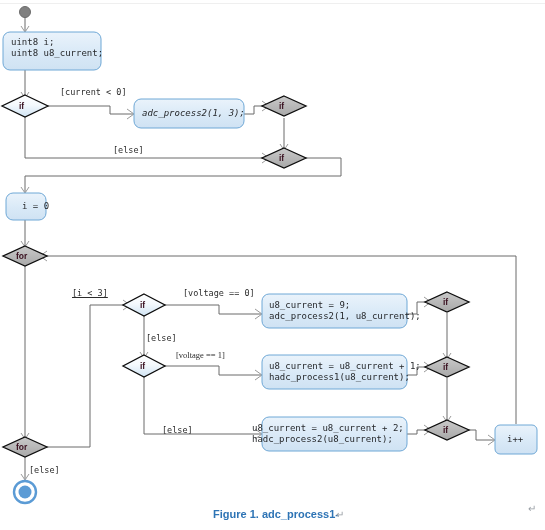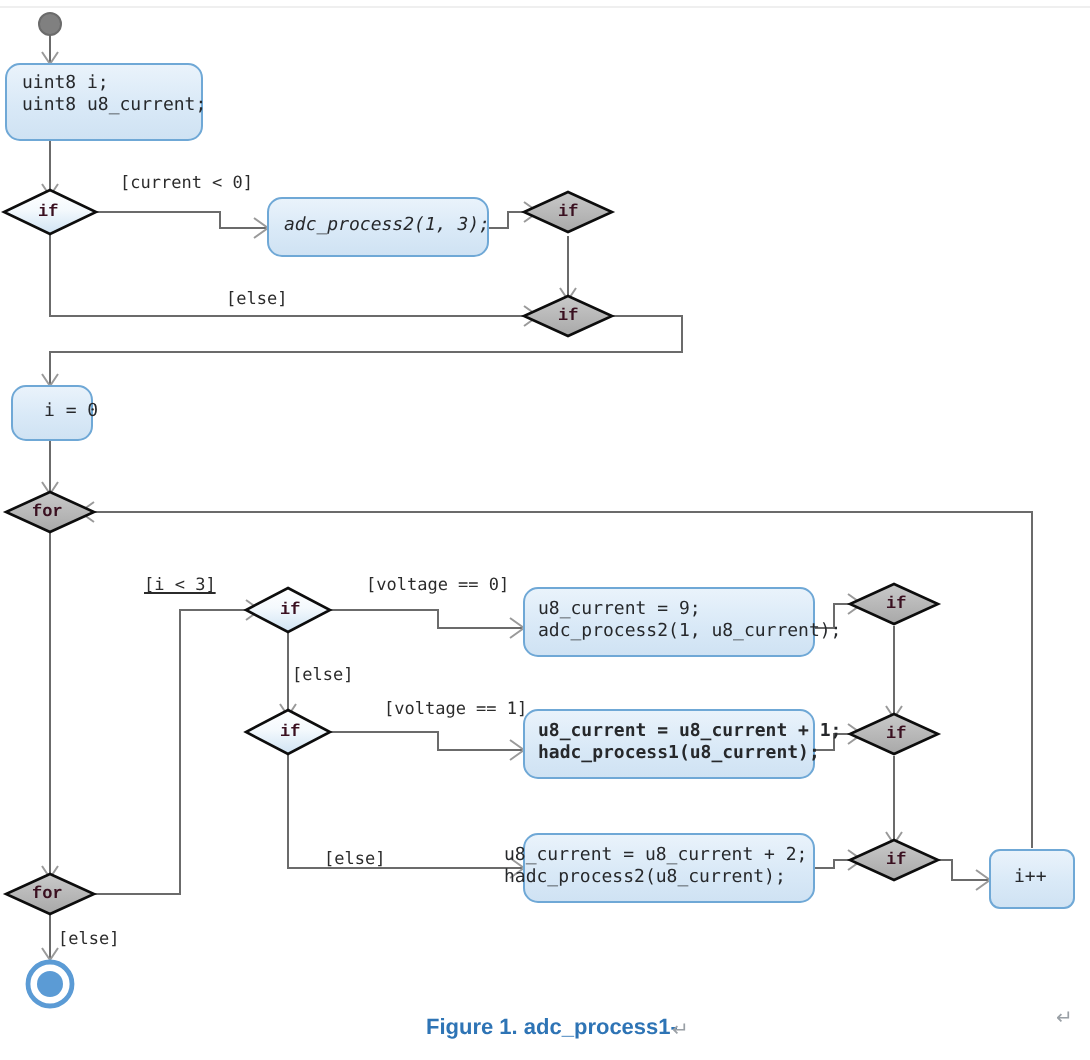--- a/index.html
+++ b/index.html
@@ -18,21 +18,21 @@
     position:absolute;
     font-family:"DejaVu Sans Mono","Liberation Mono",monospace;
     font-size:9px;
     color:#26282b;
     line-height:11px;
     white-space:pre;
     pointer-events:none;
   }
   .dec-label{
     position:absolute;
-    font-family:Liberation Mono, monospace;
+    font-family:Liberation Sans, sans-serif;
     font-size:8.5px;
     font-weight:bold;
     color:#3a1020;
     pointer-events:none;
   }
   .guard{
     position:absolute;
     font-family:"DejaVu Sans Mono","Liberation Mono",monospace;
     font-size:8.5px;
     color:#2b2b2b;
@@ -206,21 +206,21 @@
 
   <div class="dec-label" style="left:140px;top:300px;">if</div>
 
   <div class="node-label" style="left:269px;top:300px;">u8_current = 9;
 adc_process2(1, u8_current);</div>
 
   <div class="dec-label" style="left:443px;top:297px;">if</div>
 
   <div class="dec-label" style="left:140px;top:361px;">if</div>
 
-  <div class="node-label" style="left:269px;top:361px;font-weight:bold;">u8_current = u8_current + 1;
+  <div class="node-label" style="left:269px;top:361px;">u8_current = u8_current + 1;
 hadc_process1(u8_current);</div>
 
   <div class="dec-label" style="left:443px;top:362px;">if</div>
 
   <div class="node-label" style="left:252px;top:423px;">u8_current = u8_current + 2;
 hadc_process2(u8_current);</div>
 
   <div class="dec-label" style="left:443px;top:425px;">if</div>
 
   <div class="node-label" style="left:507px;top:434px;">i++</div>
@@ -230,21 +230,21 @@
   <div class="guard" style="left:60px;top:87px;">[current &lt; 0]</div>
 
   <div class="guard" style="left:113px;top:145px;">[else]</div>
 
   <div class="guard" style="left:72px;top:288px;text-decoration:underline;">[i &lt; 3]</div>
 
   <div class="guard" style="left:183px;top:288px;">[voltage == 0]</div>
 
   <div class="guard" style="left:146px;top:333px;">[else]</div>
 
-  <div class="guard" style="left:192px;top:350px;">[voltage == 1]</div>
+  <div class="guard" style="left:176px;top:350px;font-family:Liberation Serif, serif;">[voltage == 1]</div>
 
   <div class="guard" style="left:162px;top:425px;">[else]</div>
 
   <div class="guard" style="left:29px;top:465px;">[else]</div>
 
   <div class="caption" style="left:213px;top:508px;">Figure 1. adc_process1-</div>
   <div class="pilcrow" style="left:336px;top:509px;">↵</div>
   <div class="pilcrow" style="left:528px;top:503px;">↵</div>
 
 </div>

